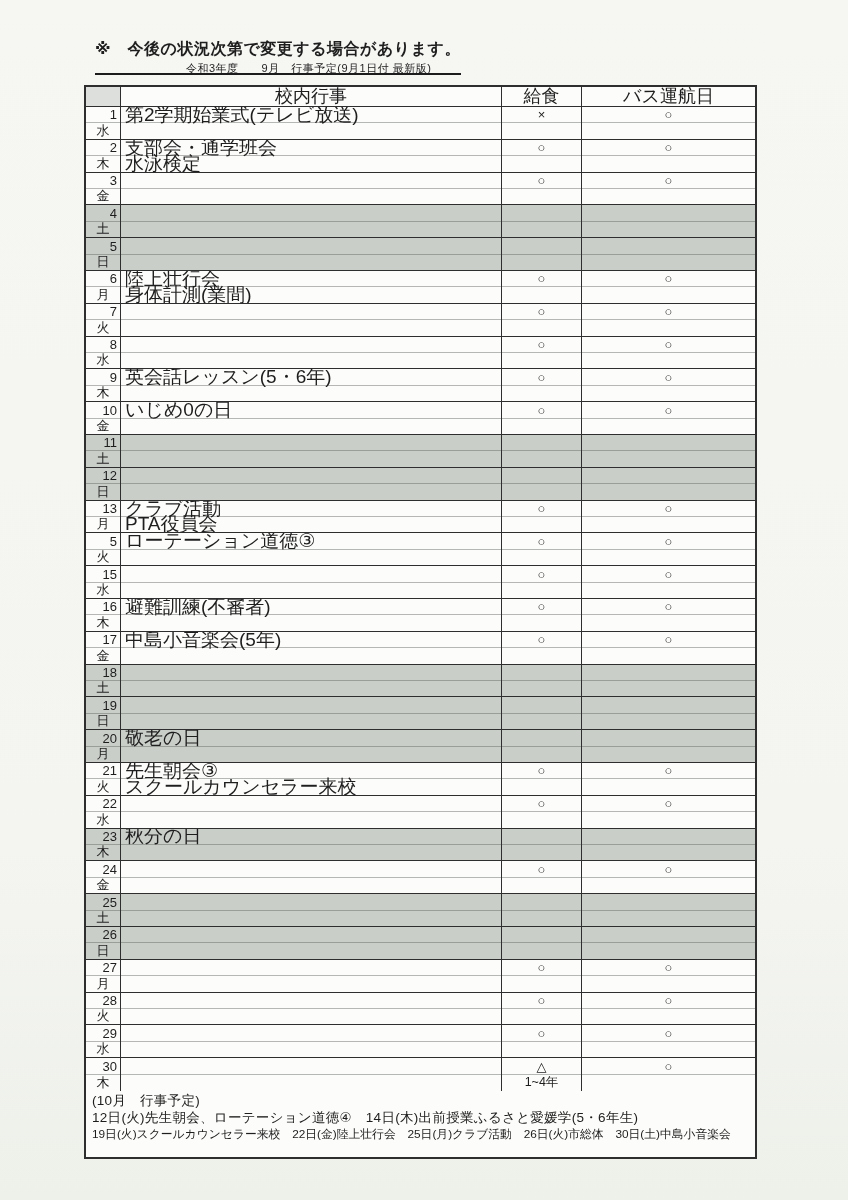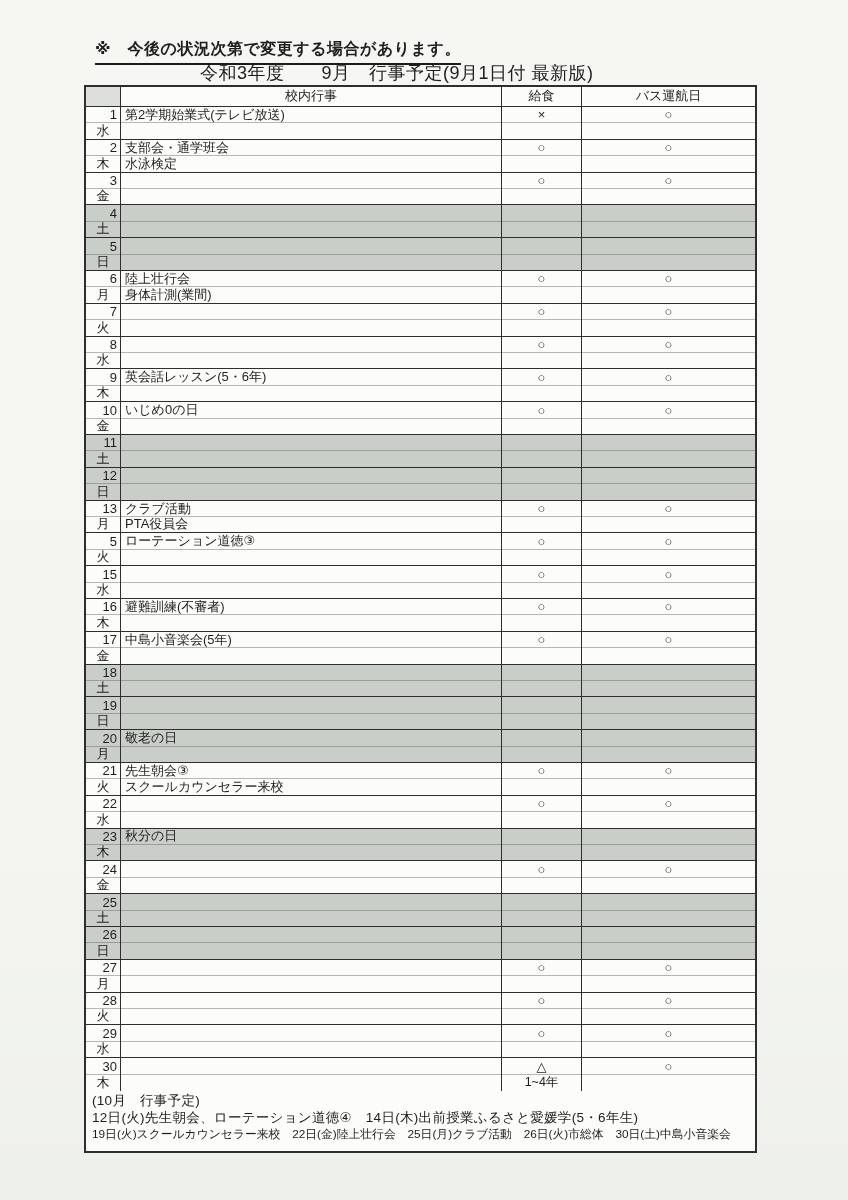--- a/index.html
+++ b/index.html
@@ -8,43 +8,43 @@
     background:#f3f4f0;
     font-family:"Liberation Sans","DejaVu Sans",sans-serif;
     color:#1e1e1e;
     position:relative;
     overflow:hidden;
   }
   .page{position:absolute;inset:0;background:linear-gradient(180deg,#f6f7f3 0%,#f4f5f1 70%,#eef0ea 100%);}
   .notice{
     position:absolute;left:95px;top:39px;
     font-size:16px;font-weight:bold;letter-spacing:.5px;
-    border-bottom:2px solid #1c1c1c;padding-bottom:3px;
+    border-bottom:2px solid #1c1c1c;padding-bottom:13px;
     white-space:nowrap;
   }
   .doc-title{
-    position:absolute;left:200px;top:61px;
-    font-size:18px;letter-spacing:.5px;white-space:nowrap;
+    position:absolute;left:186px;top:61px;
+    font-size:11px;letter-spacing:.5px;white-space:nowrap;
   }
   .school{
     position:absolute;left:607px;top:61px;
     font-size:15.5px;letter-spacing:.5px;white-space:nowrap;margin-top:48px;
   }
   .sched{
     position:absolute;left:84px;top:85px;width:673px;
     border:2px solid #2e2e2e;background:#fcfcfa;
     box-sizing:border-box;
   }
   .hrow{
     display:grid;grid-template-columns:35px 381px 80px 1fr;
     height:20px;border-bottom:1.5px solid #2e2e2e;box-sizing:border-box;
   }
   .hcell{
     border-right:1.5px solid #2e2e2e;box-sizing:border-box;
-    font-size:13px;text-align:center;line-height:18px;
+    font-size:18px;text-align:center;line-height:18px;
     overflow:hidden;white-space:nowrap;
   }
   .hcell:last-child{border-right:none;}
   .hcell.daycol{background:#dcdfdb;}
   .drow{
     position:relative;
     display:grid;grid-template-columns:35px 381px 80px 1fr;
     height:32.8px;border-bottom:1.5px solid #2e2e2e;box-sizing:border-box;
   }
   .drow:last-child{border-bottom:none;}
@@ -56,25 +56,25 @@
   }
   .cell{
     position:relative;z-index:1;
     border-right:1.5px solid #2e2e2e;box-sizing:border-box;
     overflow:hidden;
   }
   .cell:last-child{border-right:none;}
   .l1,.l2{height:50%;display:flex;align-items:center;box-sizing:border-box;}
   .daycell .l1{justify-content:flex-end;padding-right:3px;font-size:13px;}
   .daycell .l2{justify-content:center;font-size:13px;}
-  .evcell .l1,.evcell .l2{padding-left:4px;font-size:13px;white-space:nowrap;}
+  .evcell .l1,.evcell .l2{padding-left:4px;font-size:19px;white-space:nowrap;}
   .mkcell .l1,.mkcell .l2{justify-content:center;font-size:13px;}
   .mkcell .l2{font-size:12.5px;}
   .nextbox{
-    border-top:none;padding:1px 6px 10px 6px;box-sizing:border-box;
+    border-top:none;padding:1px 6px 16px 6px;box-sizing:border-box;
   }
   .nextbox .nl{font-size:13.5px;line-height:17.5px;white-space:nowrap;letter-spacing:.3px;}
   .nextbox .nl.small{font-size:11.8px;line-height:14px;letter-spacing:0;}
 </style>
 </head>
 <body>
 
 <div class="page">
 
   <div class="notice">※　今後の状況次第で変更する場合があります。</div>

